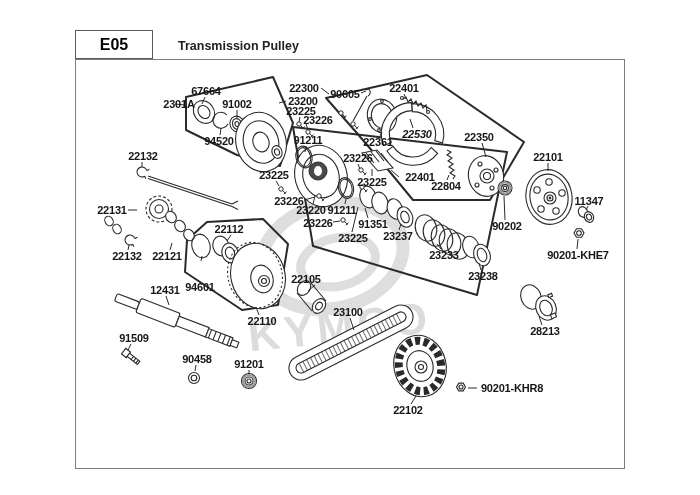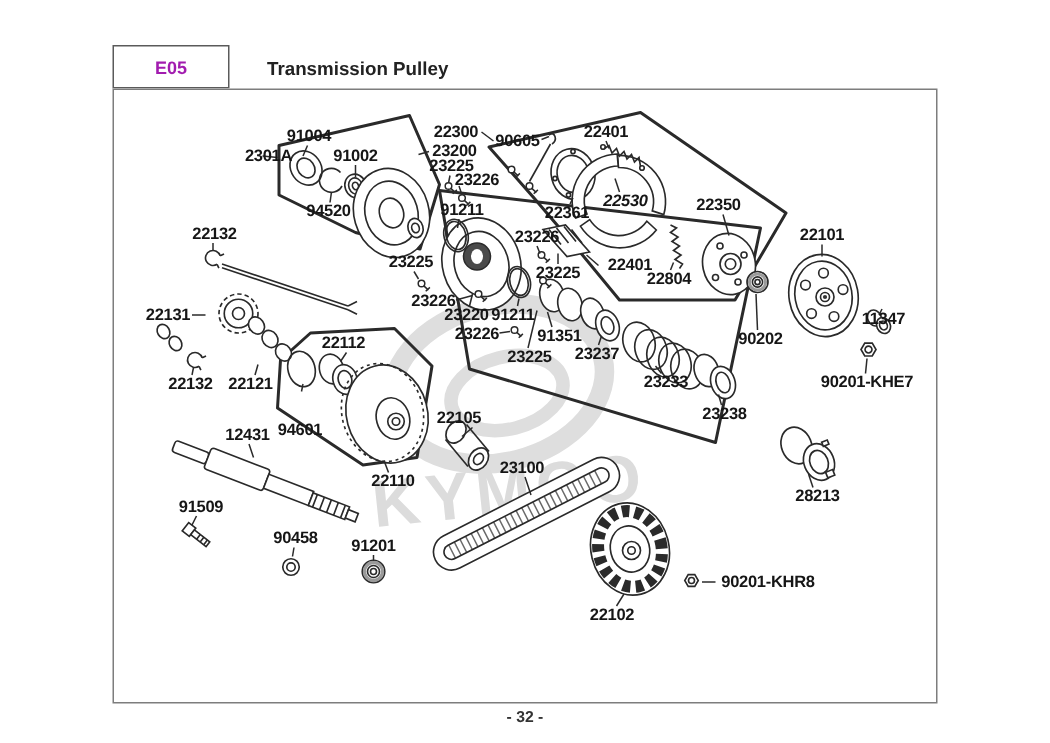--- a/index.html
+++ b/index.html
@@ -1,20 +1,20 @@
 <!DOCTYPE html>
 <html><head>
 <meta charset="utf-8">
 <style>
   html,body{margin:0;padding:0;background:#fff;}
   #page{position:relative;width:700px;height:495px;background:#ffffff;overflow:hidden;
         font-family:"Liberation Sans", sans-serif;}
   #code-box{position:absolute;left:75px;top:30px;width:78px;height:29px;
         border:1px solid #5a5a5a;box-sizing:border-box;display:flex;align-items:center;justify-content:center;}
-  #code-box span{font-weight:bold;font-size:12px;color:#a21caf;}
+  #code-box span{font-weight:bold;font-size:16px;color:#000000;}
   #page-title{position:absolute;left:178px;top:39px;font-weight:bold;font-size:12.5px;color:#222;}
   #frame{position:absolute;left:75px;top:59px;width:550px;height:410px;
         border:1px solid #7d7d7d;box-sizing:border-box;background:#fff;}
   #diagram{position:absolute;left:75px;top:59px;width:550px;height:410px;}
   #labels{position:absolute;left:0;top:0;width:700px;height:495px;pointer-events:none;}
   .plabel{position:absolute;transform:translate(-50%,-50%);font-weight:bold;font-size:11px;
         letter-spacing:-0.2px;color:#161616;white-space:nowrap;}
   #page-num{position:absolute;left:75px;top:472px;width:550px;text-align:center;
         font-size:10.5px;font-weight:bold;color:#333;}
   svg .art{stroke:#2a2a2a;fill:none;stroke-width:1.1;}
@@ -279,21 +279,21 @@
         <line x1="131" y1="344" x2="128" y2="350"></line>
         <line x1="196" y1="365" x2="195" y2="371"></line>
         <line x1="249" y1="370" x2="249" y2="374"></line>
         <line x1="276" y1="181" x2="279" y2="186"></line>
         <line x1="306" y1="146" x2="305" y2="152"></line>
       </g>
   </svg>
 
   <div id="labels">
       <div class="plabel" style="left: 156px; top: 104px; margin-left: 23px;">2301A</div>
-      <div class="plabel" style="left: 206px; top: 91px;">91004</div>
+      <div class="plabel" style="left: 206px; top: 91px;">67664</div>
       <div class="plabel" style="left: 237px; top: 104px;">91002</div>
       <div class="plabel" style="left: 219px; top: 141px;">94520</div>
       <div class="plabel" style="left: 304px; top: 88px;">22300</div>
       <div class="plabel" style="left: 303px; top: 101px;">23200</div>
       <div class="plabel" style="left: 301px; top: 111px;">23225</div>
       <div class="plabel" style="left: 318px; top: 120px;">23226</div>
       <div class="plabel" style="left: 345px; top: 94px;">90605</div>
       <div class="plabel" style="left: 404px; top: 88px;">22401</div>
       <div class="plabel" style="left: 417px; top: 134px; font-style: italic;">22530</div>
       <div class="plabel" style="left: 378px; top: 142px;">22361</div>
@@ -306,21 +306,21 @@
       <div class="plabel" style="left: 311px; top: 210px;">23220</div>
       <div class="plabel" style="left: 342px; top: 210px;">91211</div>
       <div class="plabel" style="left: 318px; top: 223px;">23226</div>
       <div class="plabel" style="left: 353px; top: 238px;">23225</div>
       <div class="plabel" style="left: 373px; top: 224px;">91351</div>
       <div class="plabel" style="left: 398px; top: 236px;">23237</div>
       <div class="plabel" style="left: 444px; top: 255px;">23233</div>
       <div class="plabel" style="left: 483px; top: 276px;">23238</div>
       <div class="plabel" style="left: 507px; top: 226px;">90202</div>
       <div class="plabel" style="left: 548px; top: 157px;">22101</div>
-      <div class="plabel" style="left: 589px; top: 201px; margin-top: 12px;">11347</div>
+      <div class="plabel" style="left: 589px; top: 201px;">11347</div>
       <div class="plabel" style="left: 578px; top: 255px;">90201-KHE7</div>
       <div class="plabel" style="left: 545px; top: 331px;">28213</div>
       <div class="plabel" style="left: 512px; top: 388px;">90201-KHR8</div>
       <div class="plabel" style="left: 408px; top: 410px;">22102</div>
       <div class="plabel" style="left: 348px; top: 312px;">23100</div>
       <div class="plabel" style="left: 306px; top: 279px;">22105</div>
       <div class="plabel" style="left: 262px; top: 321px;">22110</div>
       <div class="plabel" style="left: 200px; top: 267px; margin-top: 20px;">94601</div>
       <div class="plabel" style="left: 229px; top: 229px;">22112</div>
       <div class="plabel" style="left: 167px; top: 256px;">22121</div>
@@ -328,14 +328,13 @@
       <div class="plabel" style="left: 127px; top: 256px;">22132</div>
       <div class="plabel" style="left: 112px; top: 210px;">22131</div>
       <div class="plabel" style="left: 165px; top: 290px;">12431</div>
       <div class="plabel" style="left: 134px; top: 338px;">91509</div>
       <div class="plabel" style="left: 197px; top: 359px;">90458</div>
       <div class="plabel" style="left: 249px; top: 364px;">91201</div>
       <div class="plabel" style="left: 274px; top: 175px;">23225</div>
       <div class="plabel" style="left: 308px; top: 140px;">91211</div>
     </div>
 
-  <div id="page-num">- 32 -</div>
 </div>
 
 </body></html>

